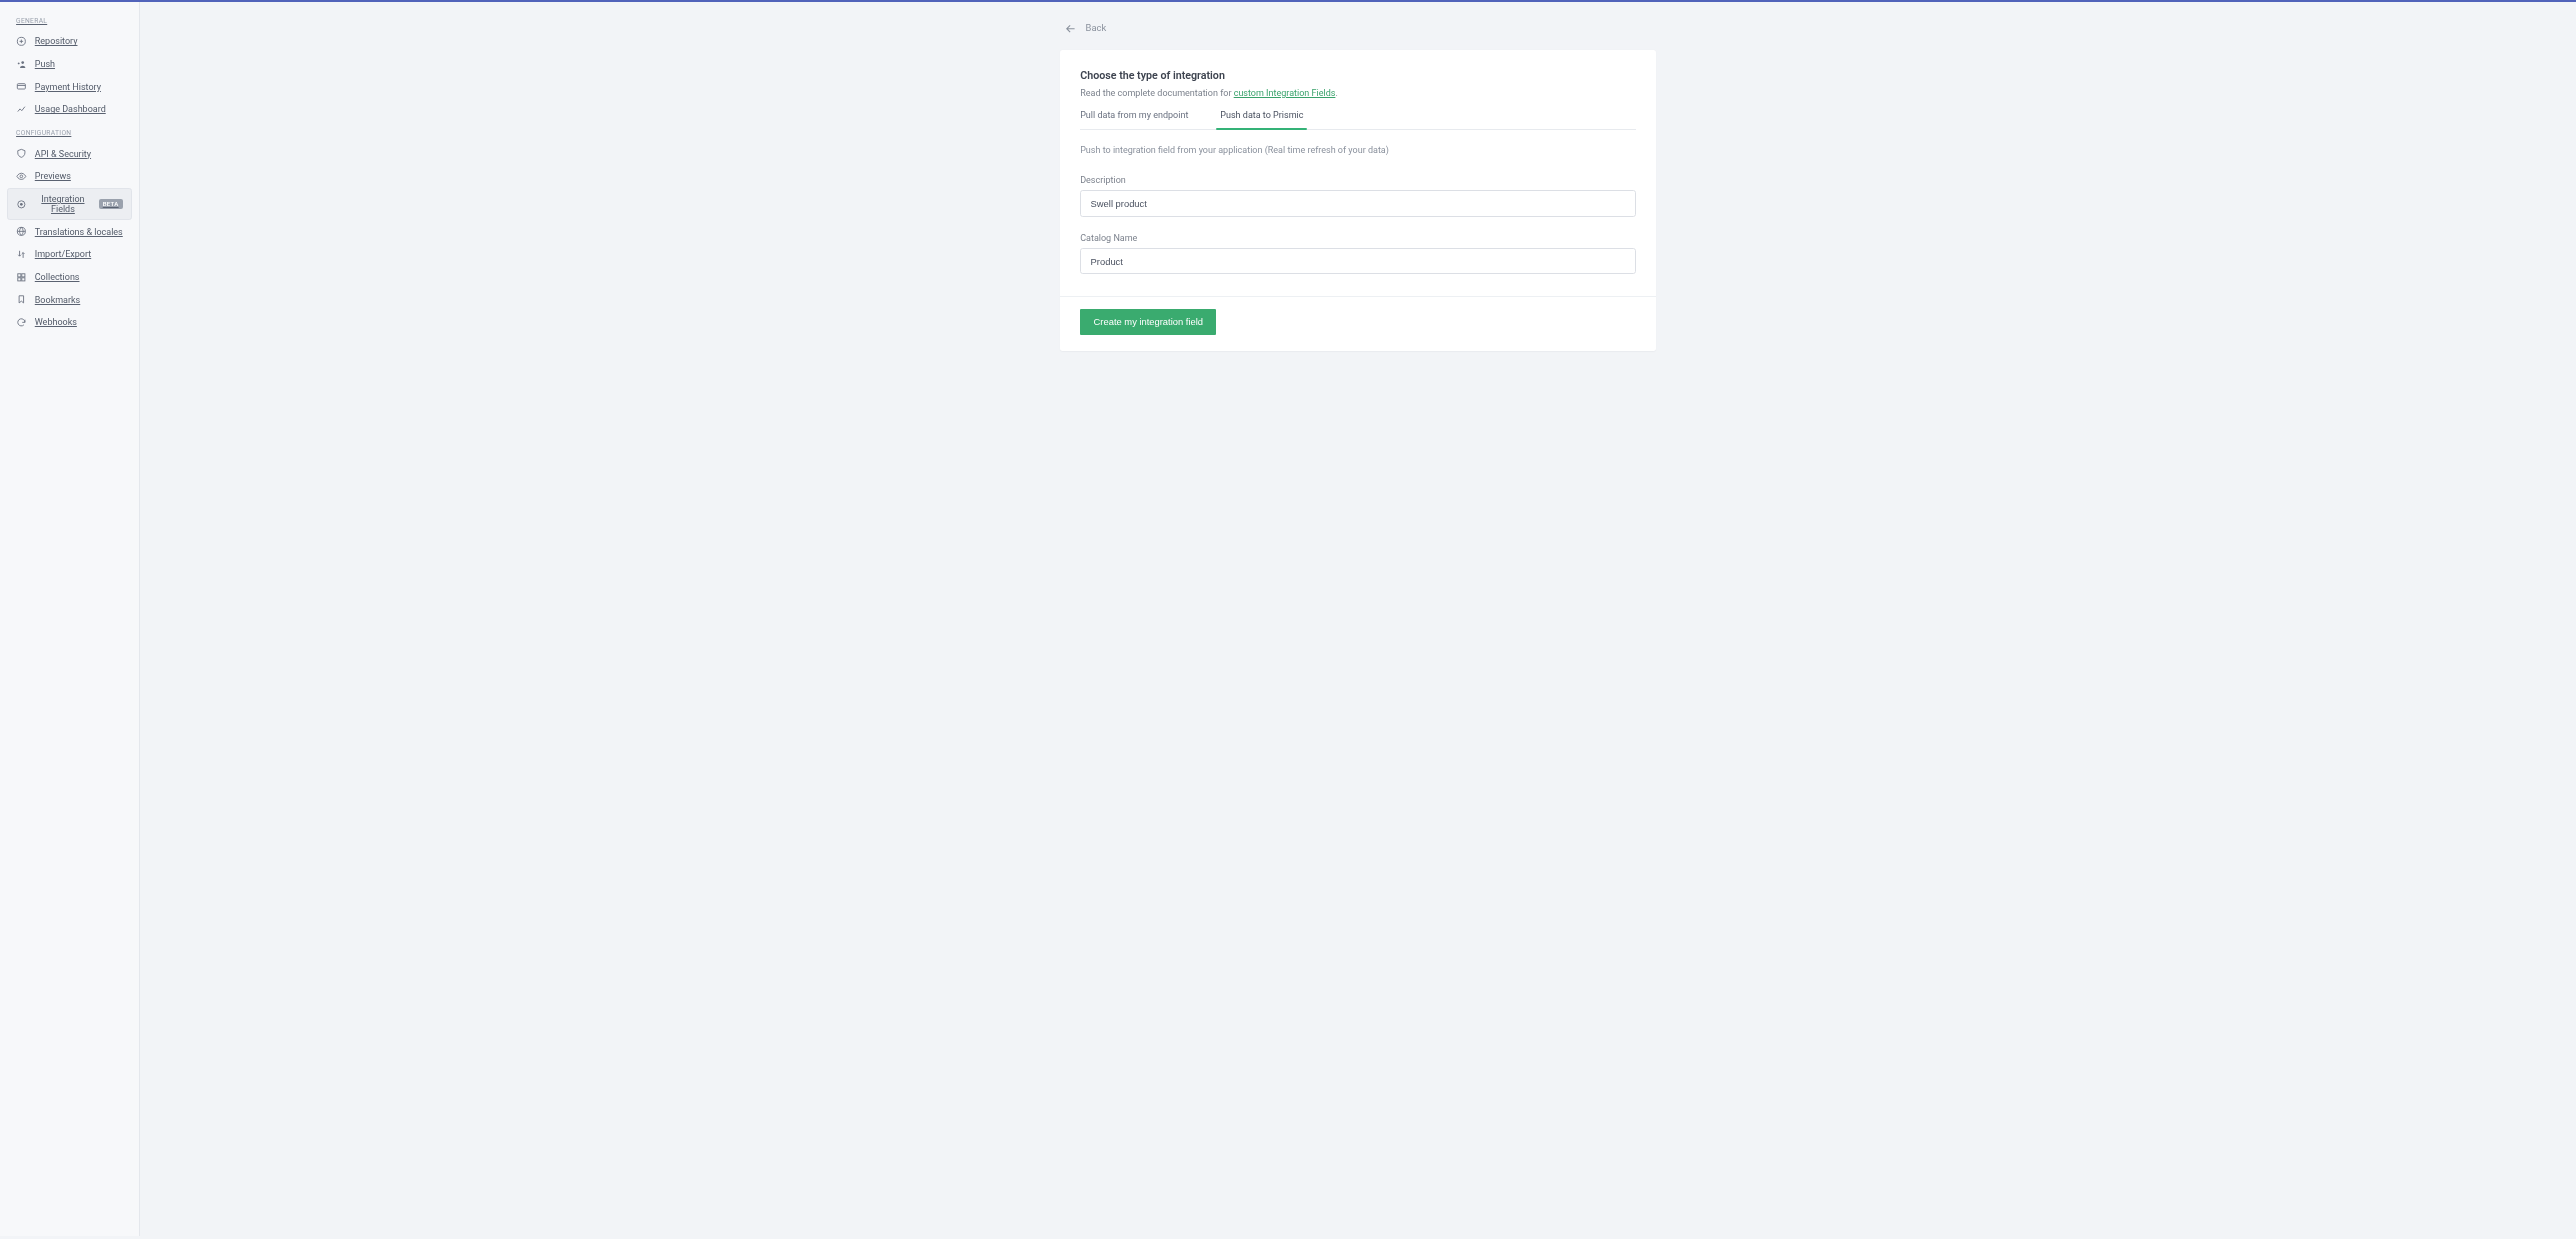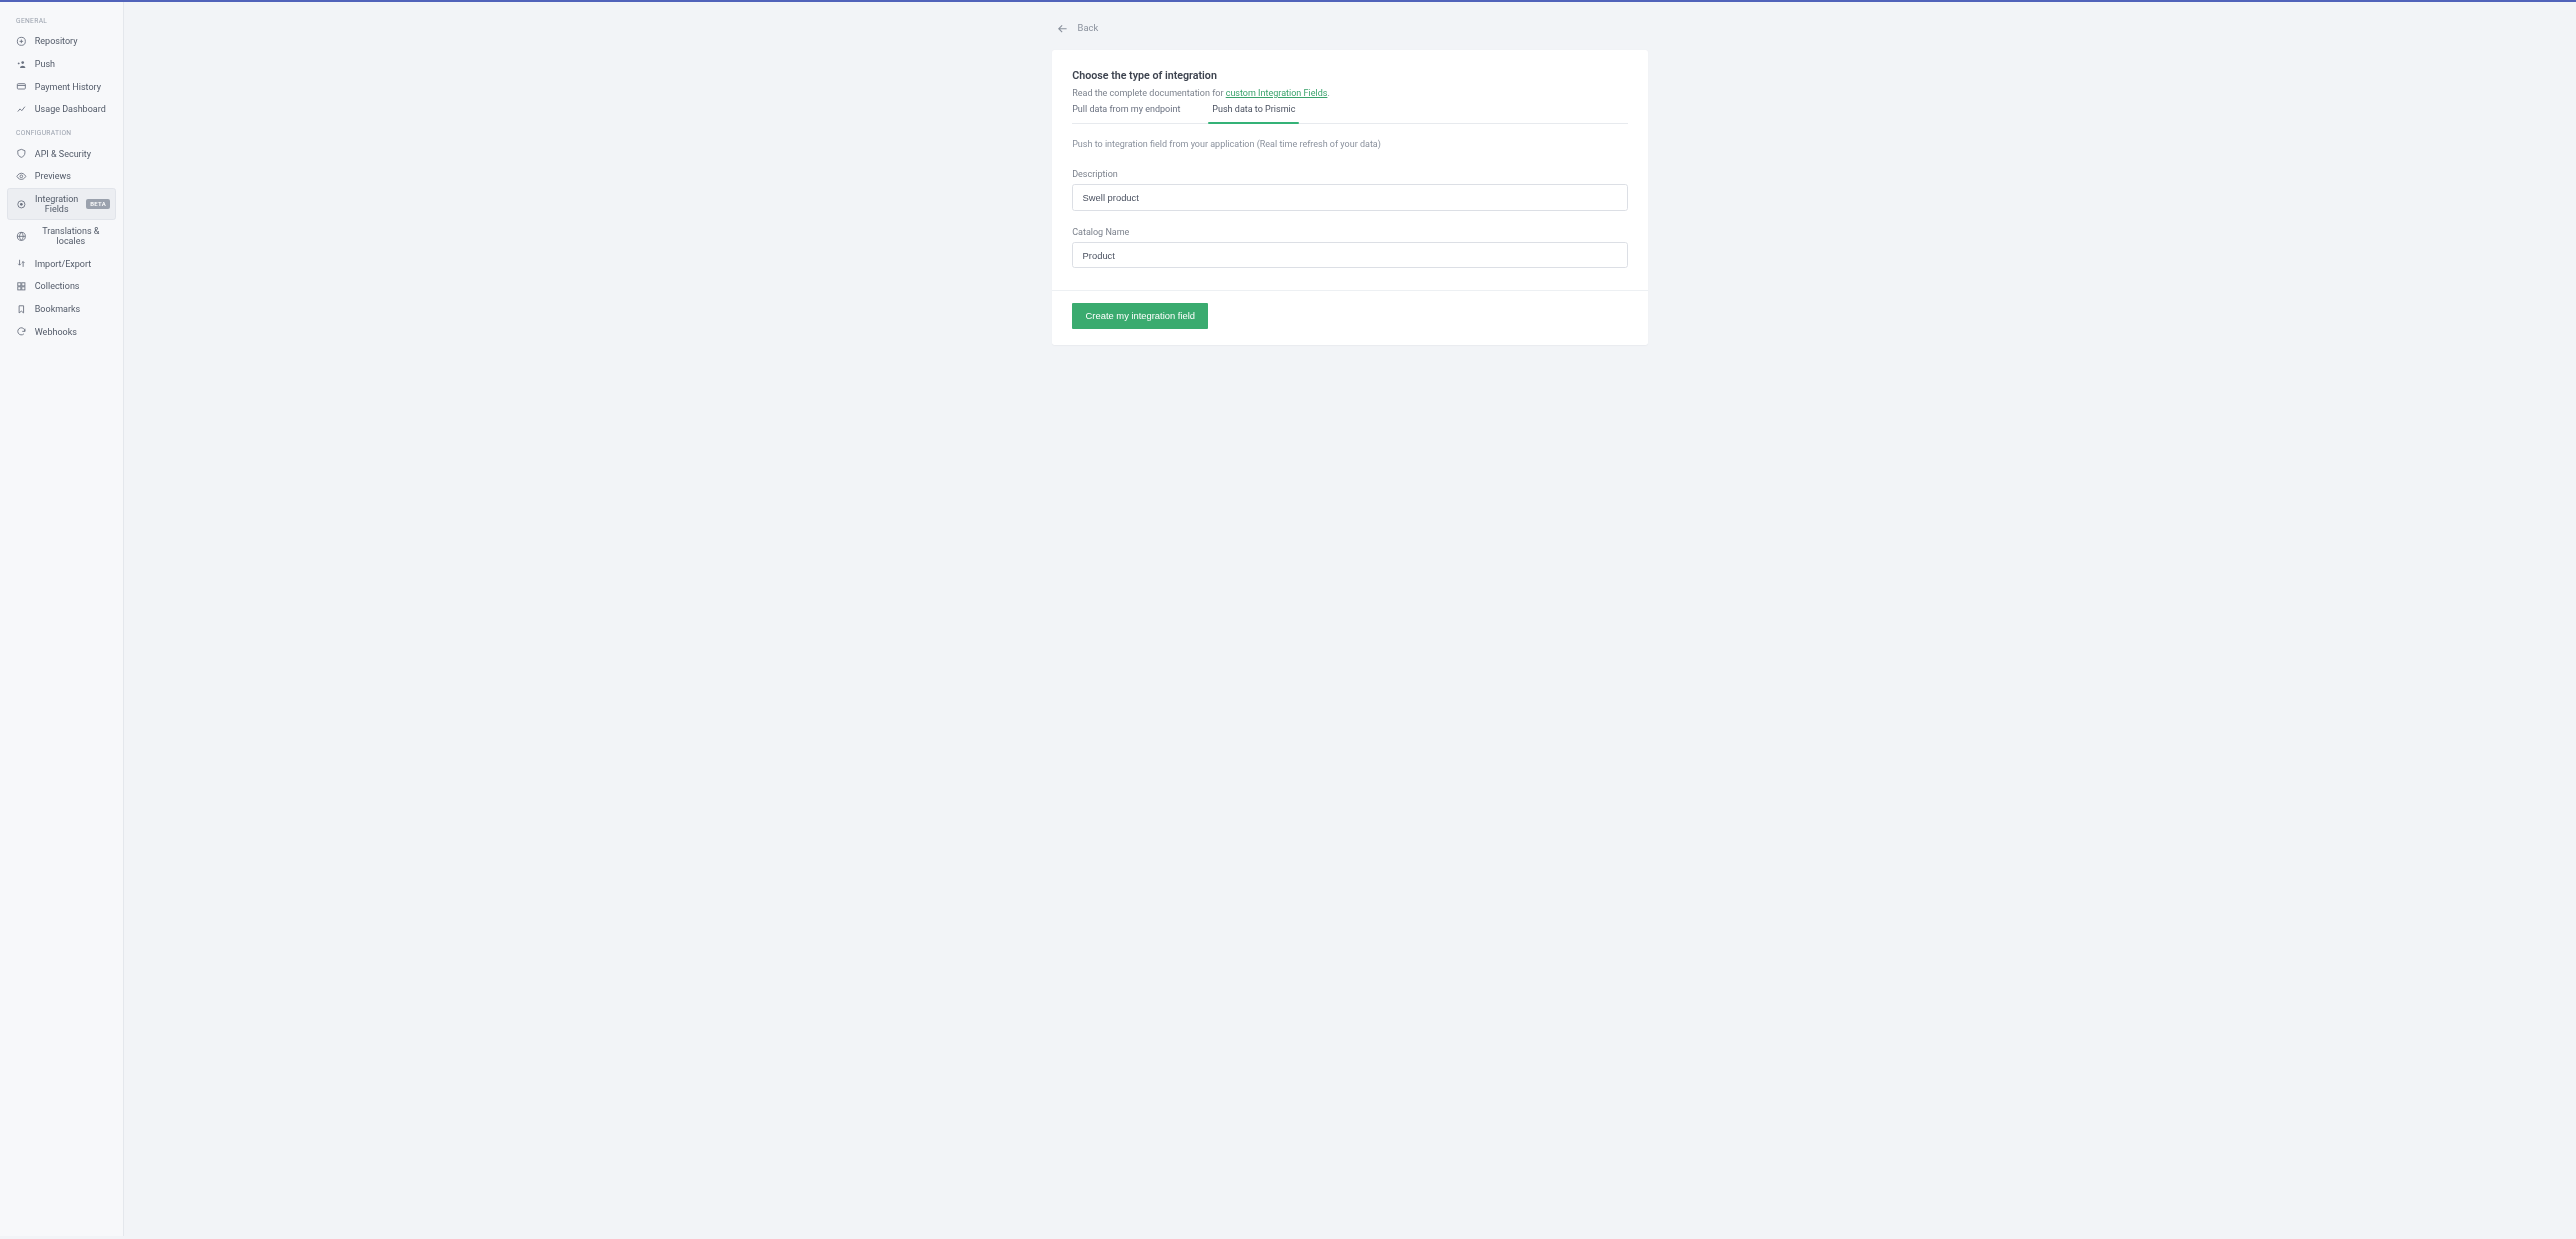--- a/index.html
+++ b/index.html
@@ -7,25 +7,26 @@
   body {
     font-family: -apple-system, BlinkMacSystemFont, "Segoe UI", Roboto, Helvetica, Arial, sans-serif;
     background: #f2f4f7;
     color: #5a6271;
     font-size: 9.4px;
     border-top: 2.7px solid #5163ba;
   }
   .app { display: flex; height: calc(100% - 2.7px); }
   
   .sidebar {
-    width: 124px;
+    width: 140px;
     background: #f7f8fa;
     border-right: 0.7px solid #e4e7ec;
     padding: 6.7px 6.7px;
     overflow-y: auto;
+    text-decoration: underline;
   }
   .sidebar-section-label {
     font-size: 6.7px;
     letter-spacing: 0.3px;
     color: #9aa1ad;
     padding: 8px 9.4px 5.4px;
     text-transform: uppercase;
   }
   .sidebar-item {
     display: flex;
@@ -89,21 +90,21 @@
   }
   .title {
     font-size: 10.7px;
     color: #3d434f;
     font-weight: 600;
     margin-bottom: 5.4px;
   }
   .subtext {
     font-size: 9px;
     color: #7c828d;
-    margin-bottom: 6px;
+    margin-bottom: 12px;
   }
   .subtext a { color: #39a26b; text-decoration: underline; }
   .tabs {
     display: flex;
     gap: 32px;
     border-bottom: 0.7px solid #e7eaee;
     margin-bottom: 14.8px;
   }
   .tab {
     padding: 0 0 9.4px;

